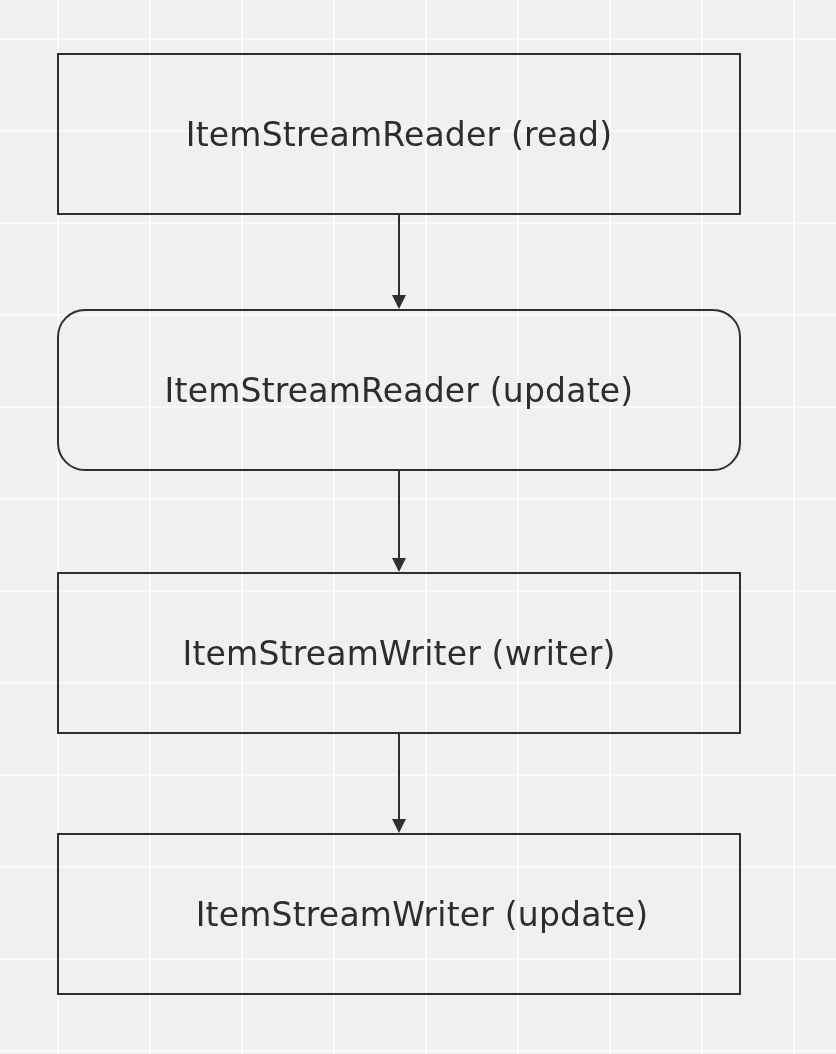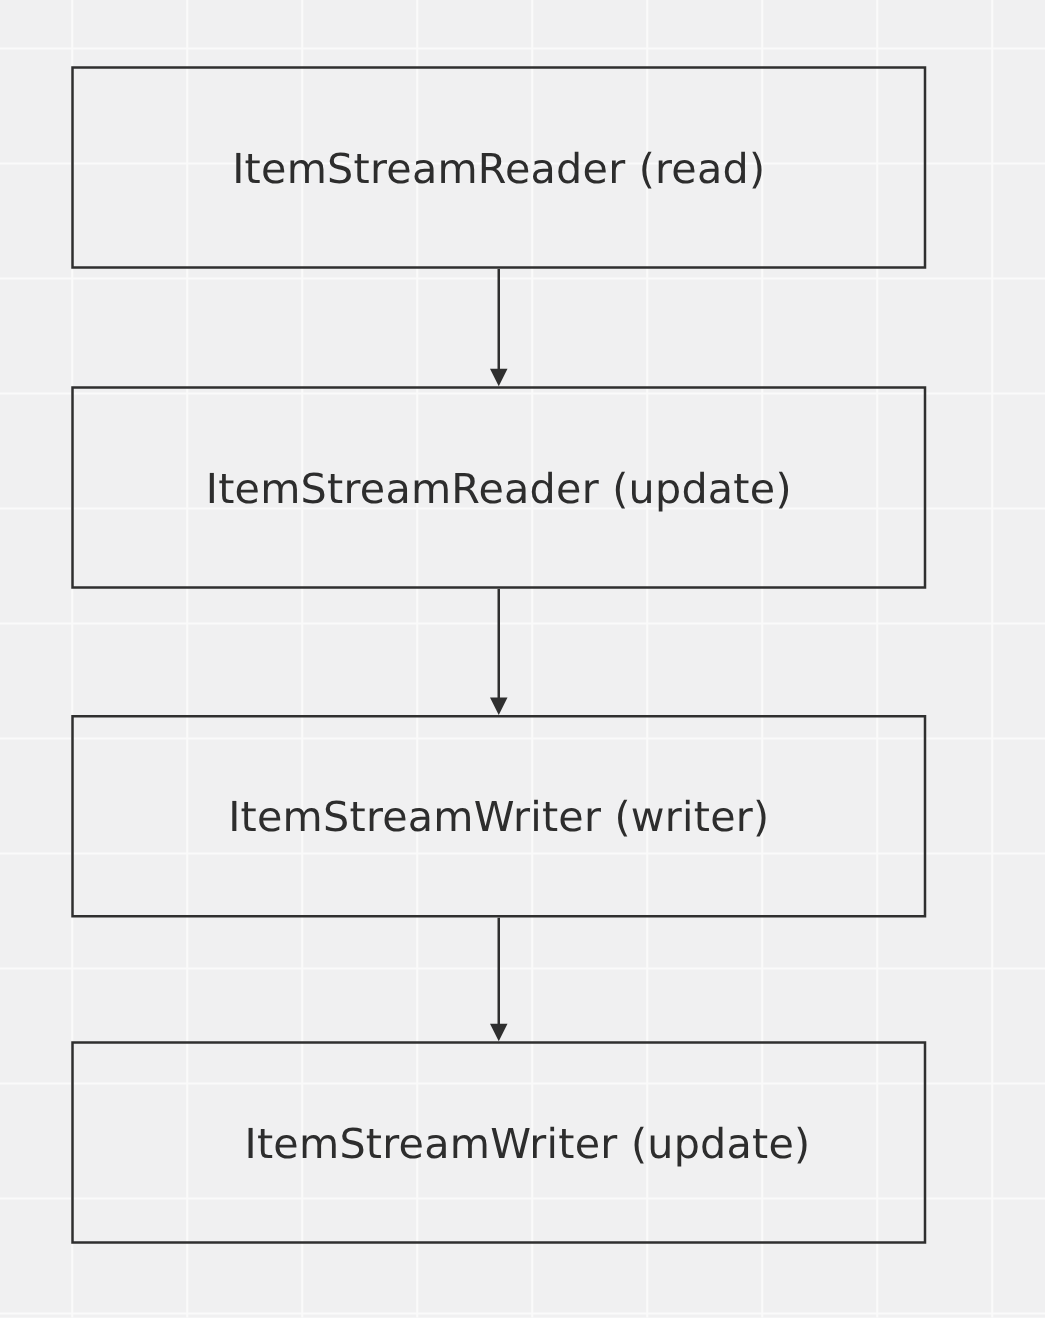--- a/index.html
+++ b/index.html
@@ -35,21 +35,21 @@
     align-items: center;
     justify-content: center;
   }
   .node .label {
     font-size: 33px;
     color: #2d2d2d;
     letter-spacing: 0.2px;
     white-space: nowrap;
   }
   .node.n1 { top: 53px; }
-  .node.n2 { top: 309px; }
+  .node.n2 { top: 309px; border-radius: 28px; }
   .node.n3 { top: 572px; justify-content: center; }
   .node.n4 { top: 833px; padding-left: 46px; }
   .edge {
     position: absolute;
     left: 389px;
     width: 20px;
   }
   .edge.e1 { top: 215px; height: 94px; }
   .edge.e2 { top: 471px; height: 101px; }
   .edge.e3 { top: 734px; height: 99px; }

